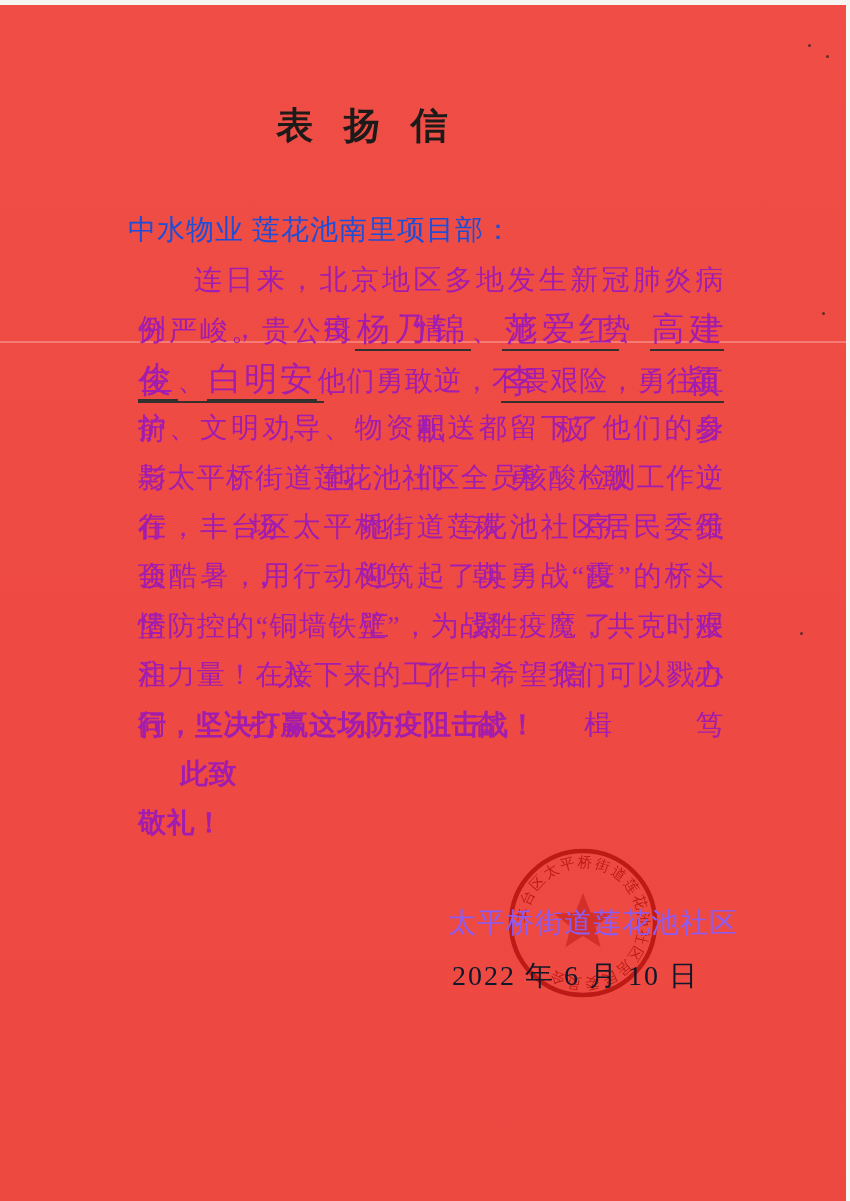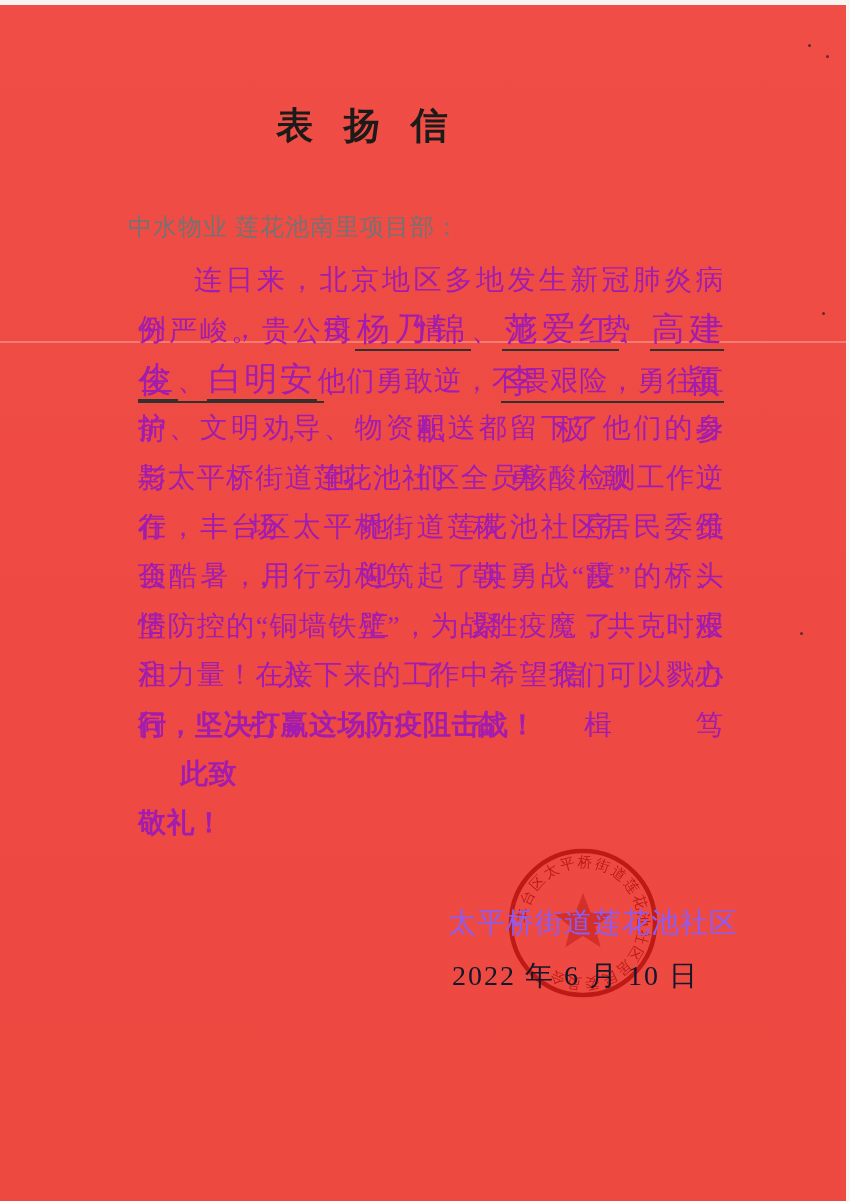--- a/index.html
+++ b/index.html
@@ -20,21 +20,21 @@
   }
   .dust{position:absolute;width:3px;height:3px;border-radius:50%;background:rgba(40,30,30,0.7);}
   .title{
     position:absolute;left:0;top:101px;width:734px;
     text-align:center;font-size:37px;font-weight:bold;color:#1d1b1a;
     letter-spacing:10px;
     font-family:"Liberation Sans","DejaVu Sans",sans-serif;
   }
   .salutation{
     position:absolute;left:128px;top:211px;
-    font-size:24px;color:#737373;letter-spacing:1px;
+    font-size:28px;color:#1d4ed8;letter-spacing:1px;
   }
   .body-block{
     position:absolute;left:128px;top:255px;width:596px;
     font-size:28px;color:#2e2b29;
   }
   .bline{
     height:49.4px;line-height:49.4px;white-space:nowrap;
     text-align:justify;color:#a21caf;letter-spacing:0.5px;margin-left:10px;
   }
   .bline.fill{text-align-last:justify;white-space:normal;}

